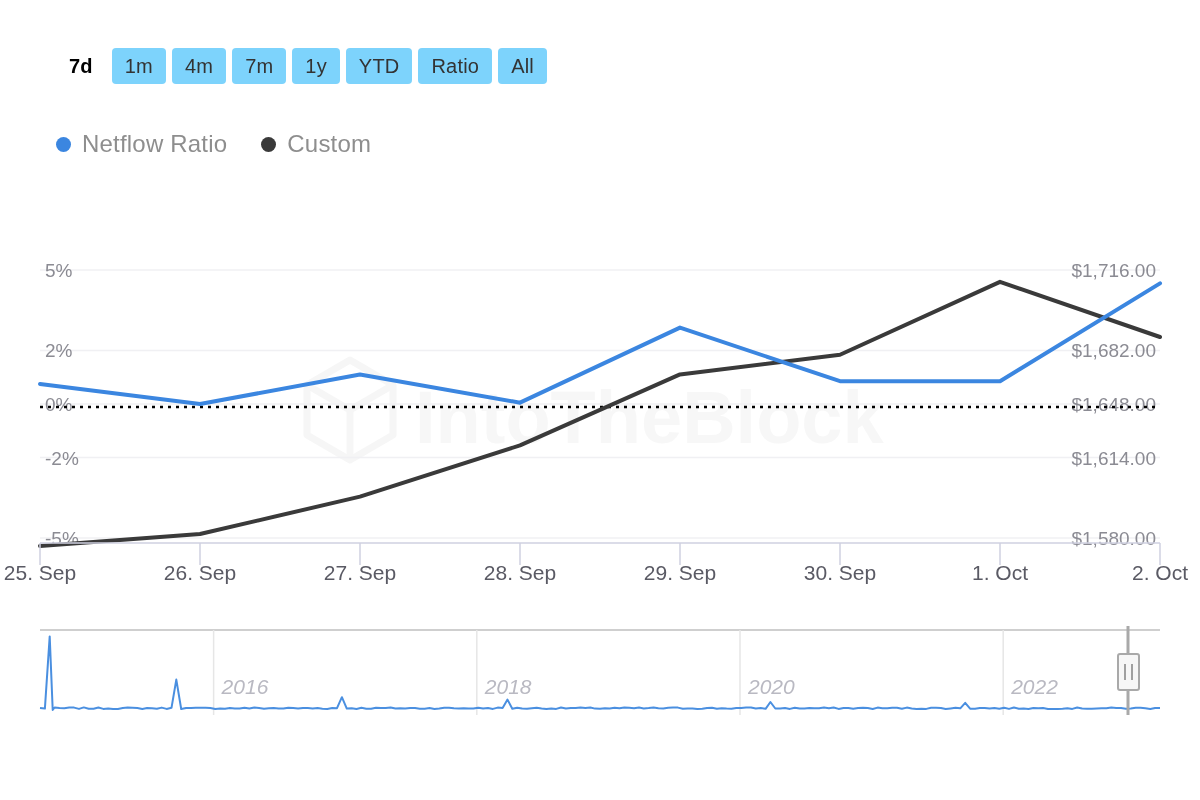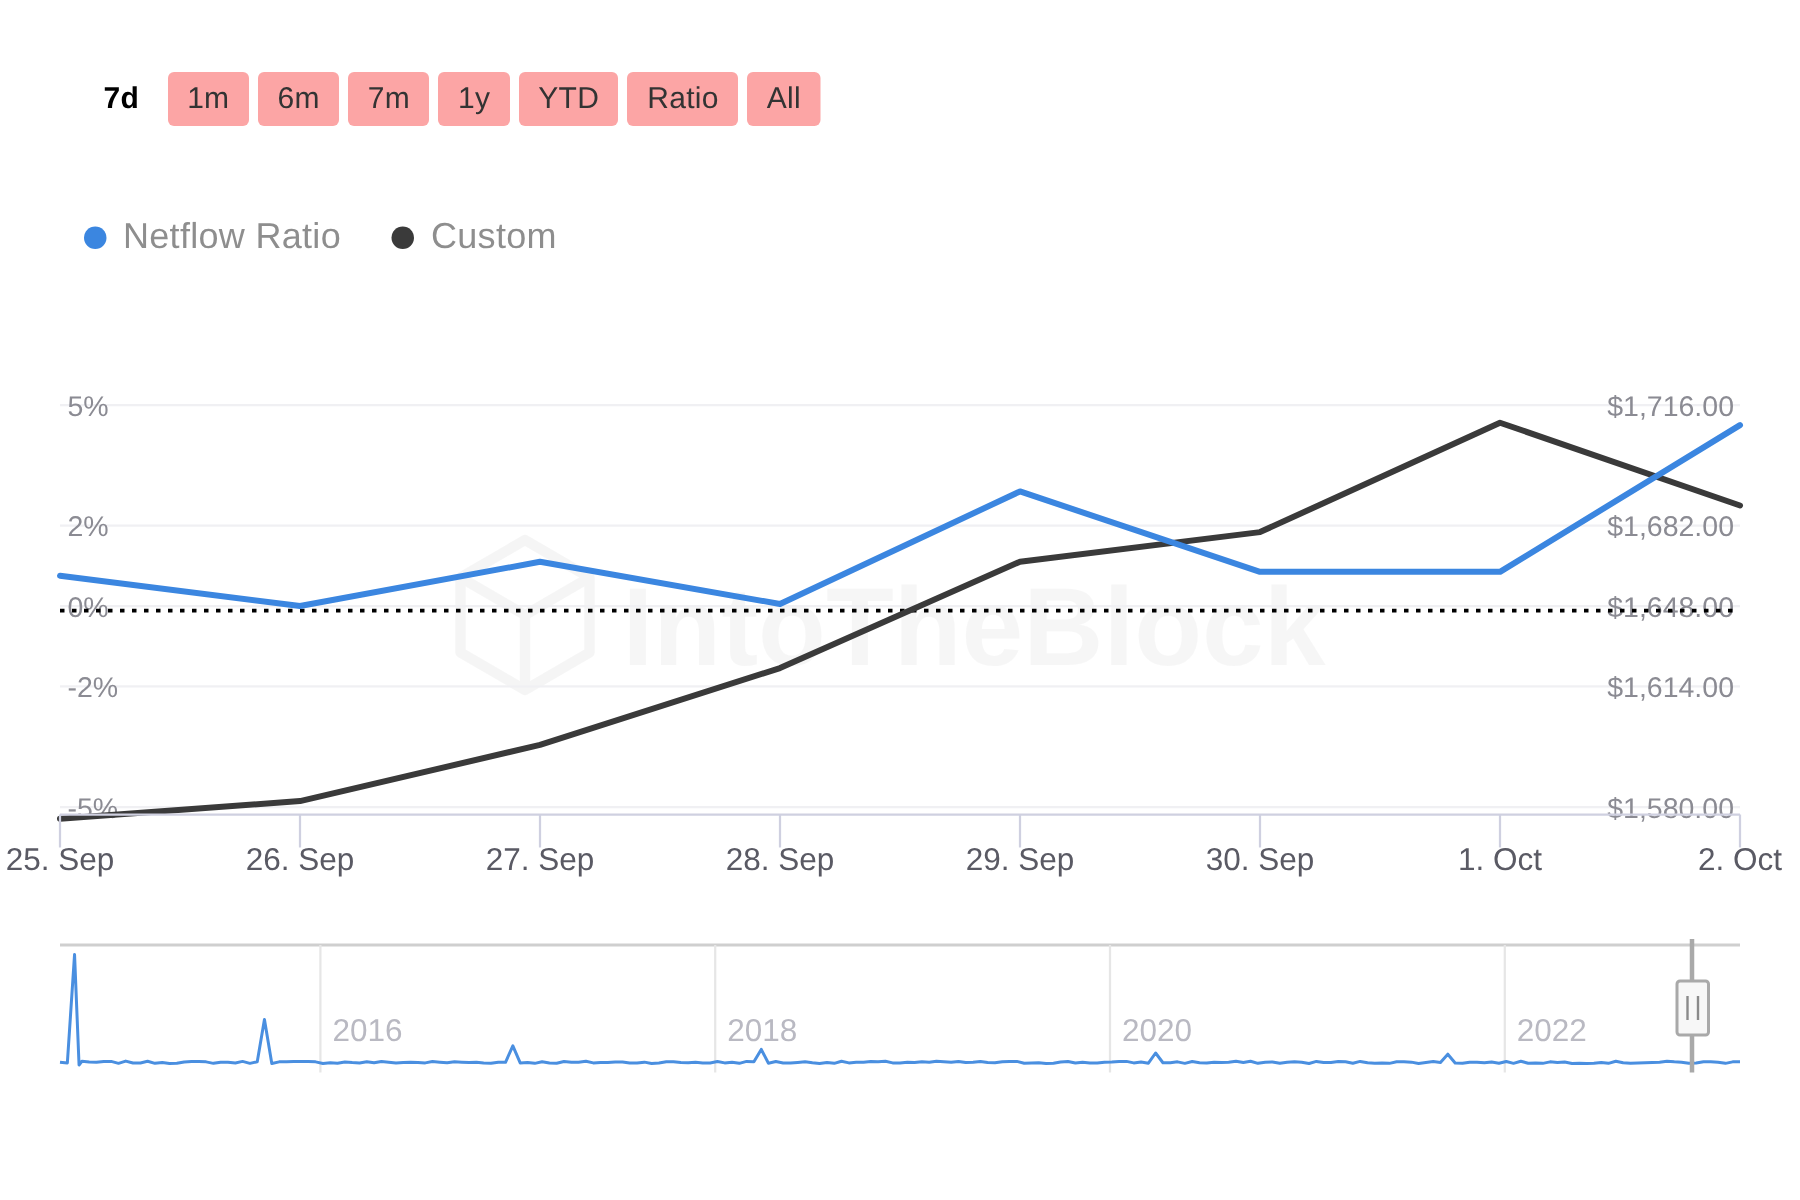--- a/index.html
+++ b/index.html
@@ -26,40 +26,40 @@
     height: 40px;
   }
   .range-btn {
     display: inline-flex;
     align-items: center;
     justify-content: center;
     height: 36px;
     padding: 0 13px;
     border: none;
     border-radius: 4px;
-    background: #fca5a5;
+    background: #7dd3fc;
     color: #333333;
     font-family: "Liberation Sans", sans-serif;
     font-size: 20px;
     letter-spacing: 0.2px;
     cursor: pointer;
     white-space: nowrap;
   }
   .range-btn.selected {
     background: transparent;
     color: #000000;
     font-weight: bold;
   }
 
   
   .legend {
     position: absolute;
     left: 56px; top: 130px;
     display: flex;
-    align-items: flex-end;
+    align-items: flex-start;
     gap: 34px;
     height: 42px;
   }
   .legend-item {
     display: flex;
     align-items: center;
     gap: 11px;
     cursor: pointer;
   }
   .legend-dot {
@@ -91,37 +91,37 @@
     font-family: "Liberation Sans", sans-serif;
     font-size: 21px;
     fill: #5a5a64;
     text-anchor: middle;
   }
 
   
   .nav-wrap {
     position: absolute;
     left: 0; top: 612px;
-    width: 1200px; height: 160px;
+    width: 1200px; height: 160px; font-style: italic;
   }
   .nav-year {
     font-family: "Liberation Sans", sans-serif;
     font-size: 21px;
     fill: #b9b9c2;
   }
 </style>
 </head>
 <body>
 
 <div id="app">
 
   <div class="range-bar">
       <button class="range-btn selected">7d</button>
       <button class="range-btn">1m</button>
-      <button class="range-btn">6m</button>
+      <button class="range-btn">4m</button>
       <button class="range-btn">7m</button>
       <button class="range-btn">1y</button>
       <button class="range-btn">YTD</button>
       <button class="range-btn">Ratio</button>
       <button class="range-btn">All</button>
     </div>
 
   <div class="legend">
       <div class="legend-item">
         <span class="legend-dot" style="background: rgb(59, 134, 224);"></span>

